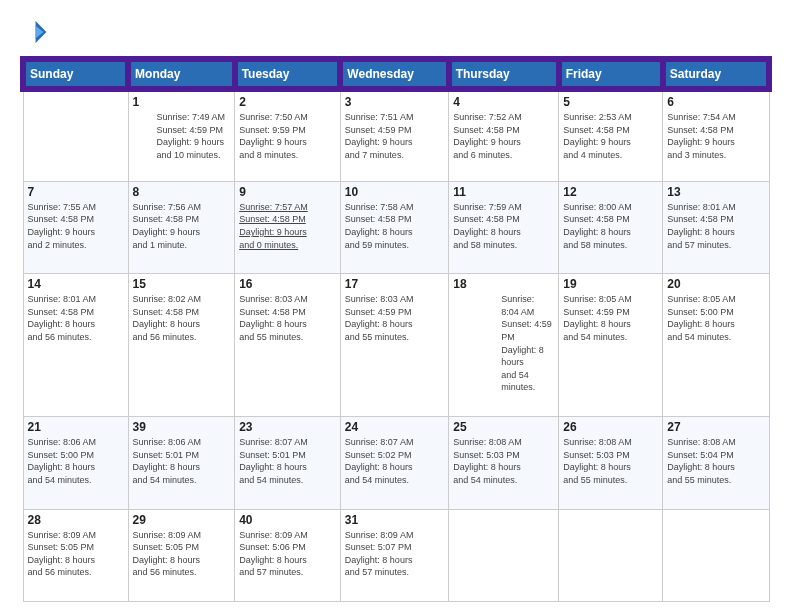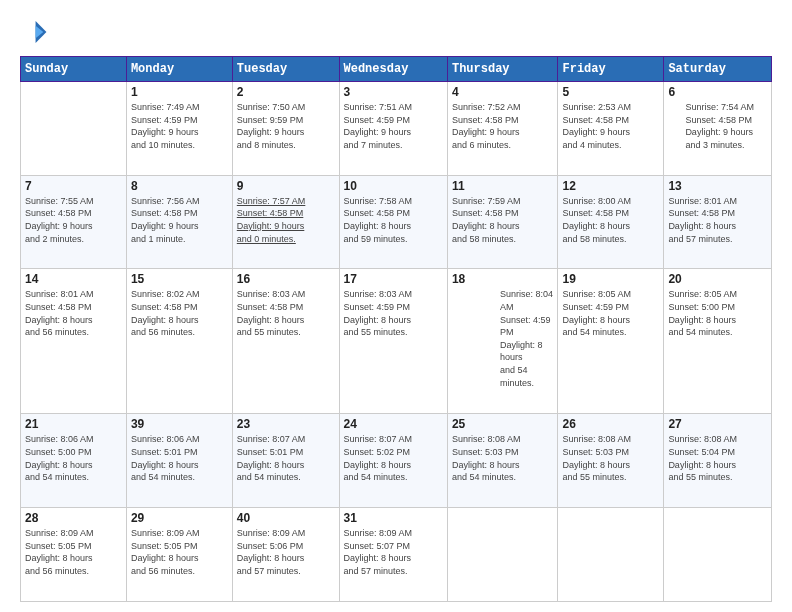--- a/index.html
+++ b/index.html
@@ -57,22 +57,21 @@
       border-collapse: collapse;
       flex: 1;
     }
     th {
       background-color: #2a6db5;
       color: #fff;
       font-size: 12px;
       font-weight: bold;
       padding: 5px 4px;
       text-align: left;
-      border: 1px solid #4c1d95;
-      font-family: Liberation Mono, monospace;
+      border: 6px solid #4c1d95;
     }
     td {
       border: 1px solid #ccc;
       vertical-align: top;
       padding: 3px 4px;
       font-size: 9.5px;
       color: #333;
       height: 80px;
       width: 113px;
     }
@@ -125,21 +124,21 @@
           <th>Thursday</th>
           <th>Friday</th>
           <th>Saturday</th>
         </tr>
     </thead>
     <tbody id="calendar-body">
     <tr>
           <td class="empty"></td>
           <td>
             <span class="day-num">1</span>
-            <div class="day-info" style="white-space: pre-line;">Sunrise: 7:49 AM
+            <div class="day-info" style="white-space: pre-line; margin-left: 24px;">Sunrise: 7:49 AM
 Sunset: 4:59 PM
 Daylight: 9 hours
 and 10 minutes.</div>
           </td>
           <td>
             <span class="day-num">2</span>
             <div class="day-info" style="white-space: pre-line;">Sunrise: 7:50 AM
 Sunset: 9:59 PM
 Daylight: 9 hours
 and 8 minutes.</div>
@@ -160,21 +159,21 @@
           </td>
           <td>
             <span class="day-num">5</span>
             <div class="day-info" style="white-space: pre-line;">Sunrise: 2:53 AM
 Sunset: 4:58 PM
 Daylight: 9 hours
 and 4 minutes.</div>
           </td>
           <td>
             <span class="day-num">6</span>
-            <div class="day-info" style="white-space: pre-line; margin-left: 17px;">Sunrise: 7:54 AM
+            <div class="day-info" style="white-space: pre-line;">Sunrise: 7:54 AM
 Sunset: 4:58 PM
 Daylight: 9 hours
 and 3 minutes.</div>
           </td>
         </tr>
         <tr>
           <td>
             <span class="day-num">7</span>
             <div class="day-info" style="white-space: pre-line;">Sunrise: 7:55 AM
 Sunset: 4:58 PM

